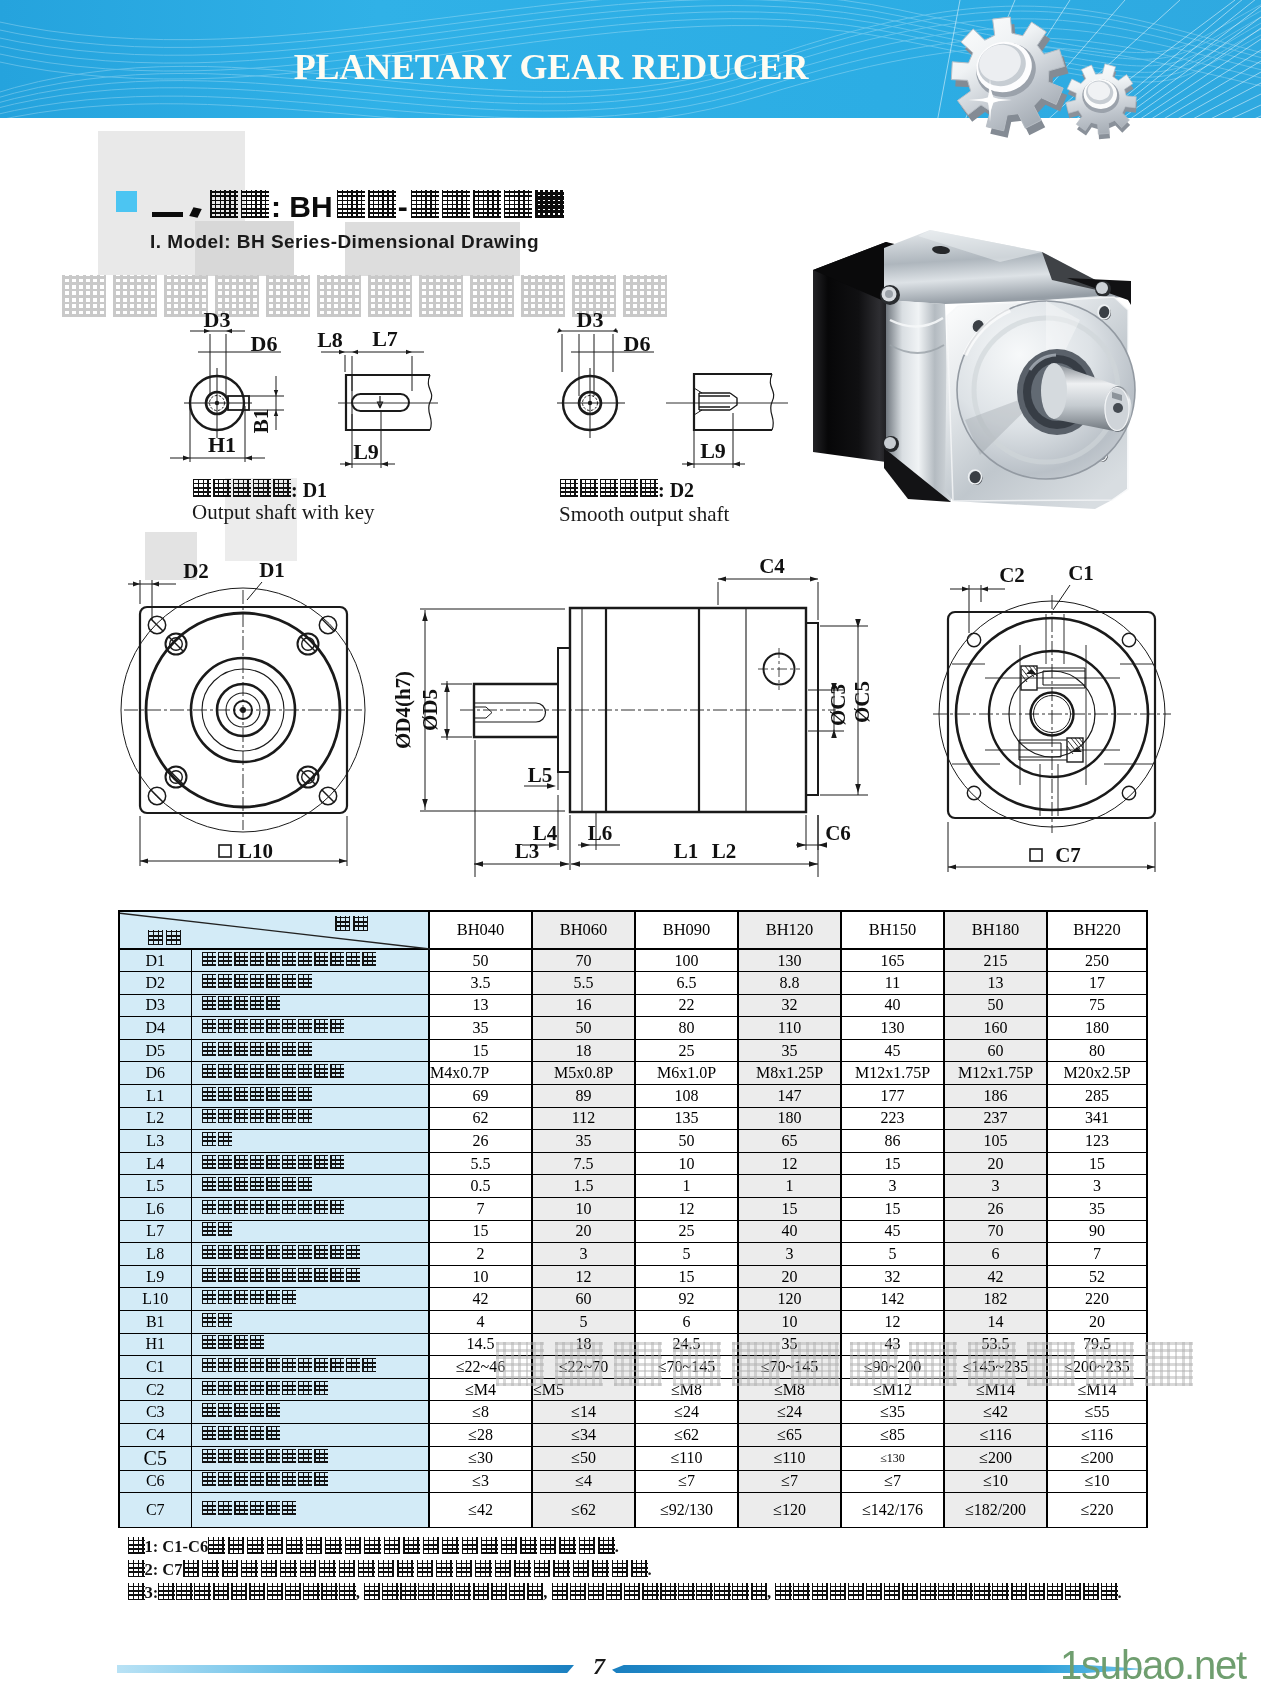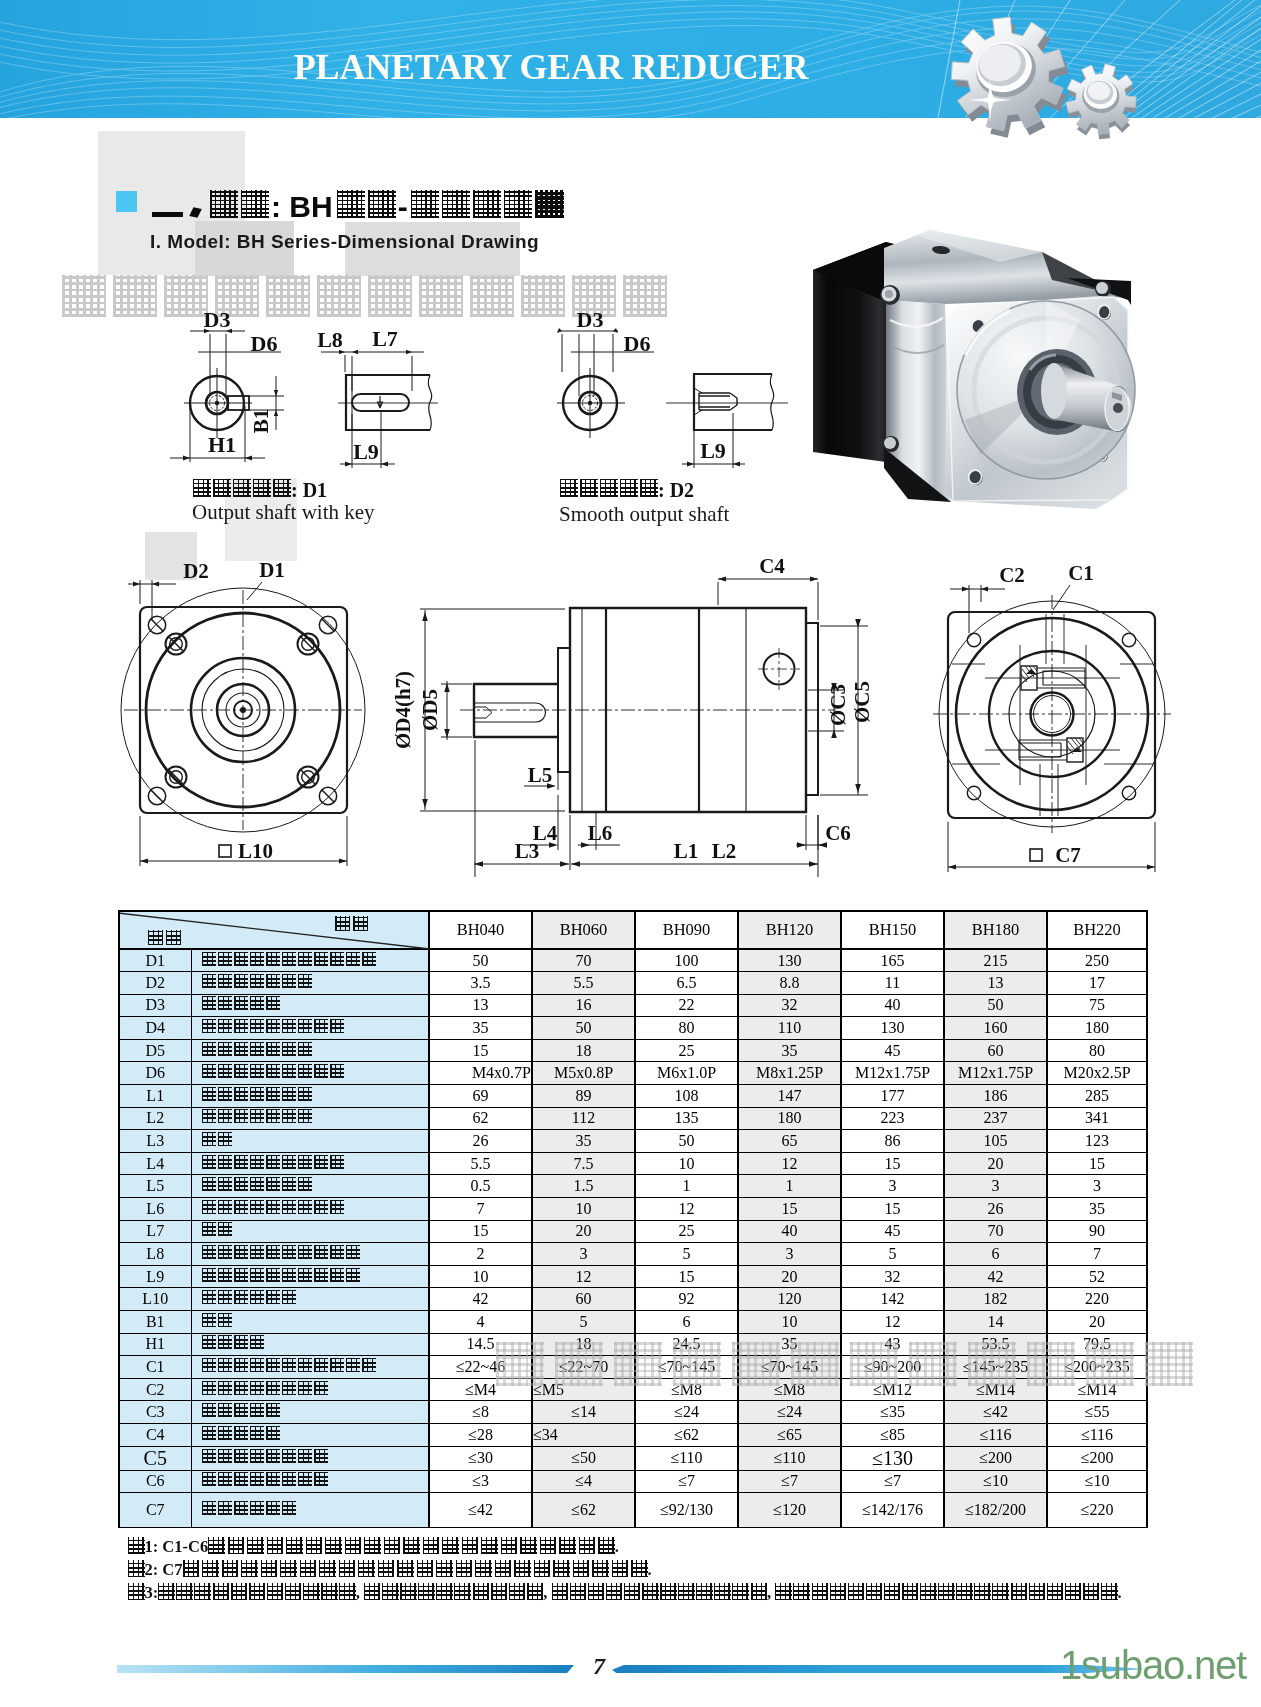--- a/index.html
+++ b/index.html
@@ -500,21 +500,21 @@
 <td style="border:1px solid #000;border-left:2px solid #000;border-right:2px solid #000;background:#ececec;text-align:center;font-size:16px;padding:0">18</td>
 <td style="border:1px solid #000;border-left:2px solid #000;border-right:2px solid #000;background:#fff;text-align:center;font-size:16px;padding:0">25</td>
 <td style="border:1px solid #000;border-left:2px solid #000;border-right:2px solid #000;background:#ececec;text-align:center;font-size:16px;padding:0">35</td>
 <td style="border:1px solid #000;border-left:2px solid #000;border-right:2px solid #000;background:#fff;text-align:center;font-size:16px;padding:0">45</td>
 <td style="border:1px solid #000;border-left:2px solid #000;border-right:2px solid #000;background:#ececec;text-align:center;font-size:16px;padding:0">60</td>
 <td style="border:1px solid #000;border-left:2px solid #000;border-right:2px solid #000;background:#fff;text-align:center;font-size:16px;padding:0">80</td>
 </tr>
 <tr style="height:22.6px">
 <td style="border:1px solid #000;border-left:2px solid #000;background:#d3ebf7;text-align:center;font-size:16px;padding:0">D6</td>
 <td style="border:1px solid #000;border-right:2.5px solid #000;background:#d3ebf7;padding:0 0 0 10px;white-space:nowrap"><i class="cj" style="width:14px;height:14px;margin-right:2px"></i><i class="cj" style="width:14px;height:14px;margin-right:2px"></i><i class="cj" style="width:14px;height:14px;margin-right:2px"></i><i class="cj" style="width:14px;height:14px;margin-right:2px"></i><i class="cj" style="width:14px;height:14px;margin-right:2px"></i><i class="cj" style="width:14px;height:14px;margin-right:2px"></i><i class="cj" style="width:14px;height:14px;margin-right:2px"></i><i class="cj" style="width:14px;height:14px;margin-right:2px"></i><i class="cj" style="width:14px;height:14px;margin-right:0px"></i></td>
-<td style="border:1px solid #000;border-left:2px solid #000;border-right:2px solid #000;background:#fff;text-align:right;font-size:16px;padding:0">M4x0.7P</td>
+<td style="border:1px solid #000;border-left:2px solid #000;border-right:2px solid #000;background:#fff;text-align:left;font-size:16px;padding:0">M4x0.7P</td>
 <td style="border:1px solid #000;border-left:2px solid #000;border-right:2px solid #000;background:#ececec;text-align:center;font-size:16px;padding:0">M5x0.8P</td>
 <td style="border:1px solid #000;border-left:2px solid #000;border-right:2px solid #000;background:#fff;text-align:center;font-size:16px;padding:0">M6x1.0P</td>
 <td style="border:1px solid #000;border-left:2px solid #000;border-right:2px solid #000;background:#ececec;text-align:center;font-size:16px;padding:0">M8x1.25P</td>
 <td style="border:1px solid #000;border-left:2px solid #000;border-right:2px solid #000;background:#fff;text-align:center;font-size:16px;padding:0">M12x1.75P</td>
 <td style="border:1px solid #000;border-left:2px solid #000;border-right:2px solid #000;background:#ececec;text-align:center;font-size:16px;padding:0">M12x1.75P</td>
 <td style="border:1px solid #000;border-left:2px solid #000;border-right:2px solid #000;background:#fff;text-align:center;font-size:16px;padding:0">M20x2.5P</td>
 </tr>
 <tr style="height:22.6px">
 <td style="border:1px solid #000;border-left:2px solid #000;background:#d3ebf7;text-align:center;font-size:16px;padding:0">L1</td>
 <td style="border:1px solid #000;border-right:2.5px solid #000;background:#d3ebf7;padding:0 0 0 10px;white-space:nowrap"><i class="cj" style="width:14px;height:14px;margin-right:2px"></i><i class="cj" style="width:14px;height:14px;margin-right:2px"></i><i class="cj" style="width:14px;height:14px;margin-right:2px"></i><i class="cj" style="width:14px;height:14px;margin-right:2px"></i><i class="cj" style="width:14px;height:14px;margin-right:2px"></i><i class="cj" style="width:14px;height:14px;margin-right:2px"></i><i class="cj" style="width:14px;height:14px;margin-right:0px"></i></td>
@@ -677,35 +677,35 @@
 <td style="border:1px solid #000;border-left:2px solid #000;border-right:2px solid #000;background:#fff;text-align:center;font-size:16px;padding:0">≤24</td>
 <td style="border:1px solid #000;border-left:2px solid #000;border-right:2px solid #000;background:#ececec;text-align:center;font-size:16px;padding:0">≤24</td>
 <td style="border:1px solid #000;border-left:2px solid #000;border-right:2px solid #000;background:#fff;text-align:center;font-size:16px;padding:0">≤35</td>
 <td style="border:1px solid #000;border-left:2px solid #000;border-right:2px solid #000;background:#ececec;text-align:center;font-size:16px;padding:0">≤42</td>
 <td style="border:1px solid #000;border-left:2px solid #000;border-right:2px solid #000;background:#fff;text-align:center;font-size:16px;padding:0">≤55</td>
 </tr>
 <tr style="height:22.6px">
 <td style="border:1px solid #000;border-left:2px solid #000;background:#d3ebf7;text-align:center;font-size:16px;padding:0">C4</td>
 <td style="border:1px solid #000;border-right:2.5px solid #000;background:#d3ebf7;padding:0 0 0 10px;white-space:nowrap"><i class="cj" style="width:14px;height:14px;margin-right:2px"></i><i class="cj" style="width:14px;height:14px;margin-right:2px"></i><i class="cj" style="width:14px;height:14px;margin-right:2px"></i><i class="cj" style="width:14px;height:14px;margin-right:2px"></i><i class="cj" style="width:14px;height:14px;margin-right:0px"></i></td>
 <td style="border:1px solid #000;border-left:2px solid #000;border-right:2px solid #000;background:#fff;text-align:center;font-size:16px;padding:0">≤28</td>
-<td style="border:1px solid #000;border-left:2px solid #000;border-right:2px solid #000;background:#ececec;text-align:left;font-size:16px;padding:0">≤34</td>
+<td style="border:1px solid #000;border-left:2px solid #000;border-right:2px solid #000;background:#ececec;text-align:center;font-size:16px;padding:0">≤34</td>
 <td style="border:1px solid #000;border-left:2px solid #000;border-right:2px solid #000;background:#fff;text-align:center;font-size:16px;padding:0">≤62</td>
 <td style="border:1px solid #000;border-left:2px solid #000;border-right:2px solid #000;background:#ececec;text-align:center;font-size:16px;padding:0">≤65</td>
 <td style="border:1px solid #000;border-left:2px solid #000;border-right:2px solid #000;background:#fff;text-align:center;font-size:16px;padding:0">≤85</td>
 <td style="border:1px solid #000;border-left:2px solid #000;border-right:2px solid #000;background:#ececec;text-align:center;font-size:16px;padding:0">≤116</td>
 <td style="border:1px solid #000;border-left:2px solid #000;border-right:2px solid #000;background:#fff;text-align:center;font-size:16px;padding:0">≤116</td>
 </tr>
 <tr style="height:22.6px">
 <td style="border:1px solid #000;border-left:2px solid #000;background:#d3ebf7;text-align:center;font-size:20px;padding:0">C5</td>
 <td style="border:1px solid #000;border-right:2.5px solid #000;background:#d3ebf7;padding:0 0 0 10px;white-space:nowrap"><i class="cj" style="width:14px;height:14px;margin-right:2px"></i><i class="cj" style="width:14px;height:14px;margin-right:2px"></i><i class="cj" style="width:14px;height:14px;margin-right:2px"></i><i class="cj" style="width:14px;height:14px;margin-right:2px"></i><i class="cj" style="width:14px;height:14px;margin-right:2px"></i><i class="cj" style="width:14px;height:14px;margin-right:2px"></i><i class="cj" style="width:14px;height:14px;margin-right:2px"></i><i class="cj" style="width:14px;height:14px;margin-right:0px"></i></td>
 <td style="border:1px solid #000;border-left:2px solid #000;border-right:2px solid #000;background:#fff;text-align:center;font-size:16px;padding:0">≤30</td>
 <td style="border:1px solid #000;border-left:2px solid #000;border-right:2px solid #000;background:#ececec;text-align:center;font-size:16px;padding:0">≤50</td>
 <td style="border:1px solid #000;border-left:2px solid #000;border-right:2px solid #000;background:#fff;text-align:center;font-size:16px;padding:0">≤110</td>
 <td style="border:1px solid #000;border-left:2px solid #000;border-right:2px solid #000;background:#ececec;text-align:center;font-size:16px;padding:0">≤110</td>
-<td style="border:1px solid #000;border-left:2px solid #000;border-right:2px solid #000;background:#fff;text-align:center;font-size:20px;padding:0">≤130</td>
+<td style="border:1px solid #000;border-left:2px solid #000;border-right:2px solid #000;background:#fff;text-align:center;font-size:12px;padding:0">≤130</td>
 <td style="border:1px solid #000;border-left:2px solid #000;border-right:2px solid #000;background:#ececec;text-align:center;font-size:16px;padding:0">≤200</td>
 <td style="border:1px solid #000;border-left:2px solid #000;border-right:2px solid #000;background:#fff;text-align:center;font-size:16px;padding:0">≤200</td>
 </tr>
 <tr style="height:22.6px">
 <td style="border:1px solid #000;border-left:2px solid #000;background:#d3ebf7;text-align:center;font-size:16px;padding:0">C6</td>
 <td style="border:1px solid #000;border-right:2.5px solid #000;background:#d3ebf7;padding:0 0 0 10px;white-space:nowrap"><i class="cj" style="width:14px;height:14px;margin-right:2px"></i><i class="cj" style="width:14px;height:14px;margin-right:2px"></i><i class="cj" style="width:14px;height:14px;margin-right:2px"></i><i class="cj" style="width:14px;height:14px;margin-right:2px"></i><i class="cj" style="width:14px;height:14px;margin-right:2px"></i><i class="cj" style="width:14px;height:14px;margin-right:2px"></i><i class="cj" style="width:14px;height:14px;margin-right:2px"></i><i class="cj" style="width:14px;height:14px;margin-right:0px"></i></td>
 <td style="border:1px solid #000;border-left:2px solid #000;border-right:2px solid #000;background:#fff;text-align:center;font-size:16px;padding:0">≤3</td>
 <td style="border:1px solid #000;border-left:2px solid #000;border-right:2px solid #000;background:#ececec;text-align:center;font-size:16px;padding:0">≤4</td>
 <td style="border:1px solid #000;border-left:2px solid #000;border-right:2px solid #000;background:#fff;text-align:center;font-size:16px;padding:0">≤7</td>
 <td style="border:1px solid #000;border-left:2px solid #000;border-right:2px solid #000;background:#ececec;text-align:center;font-size:16px;padding:0">≤7</td>

